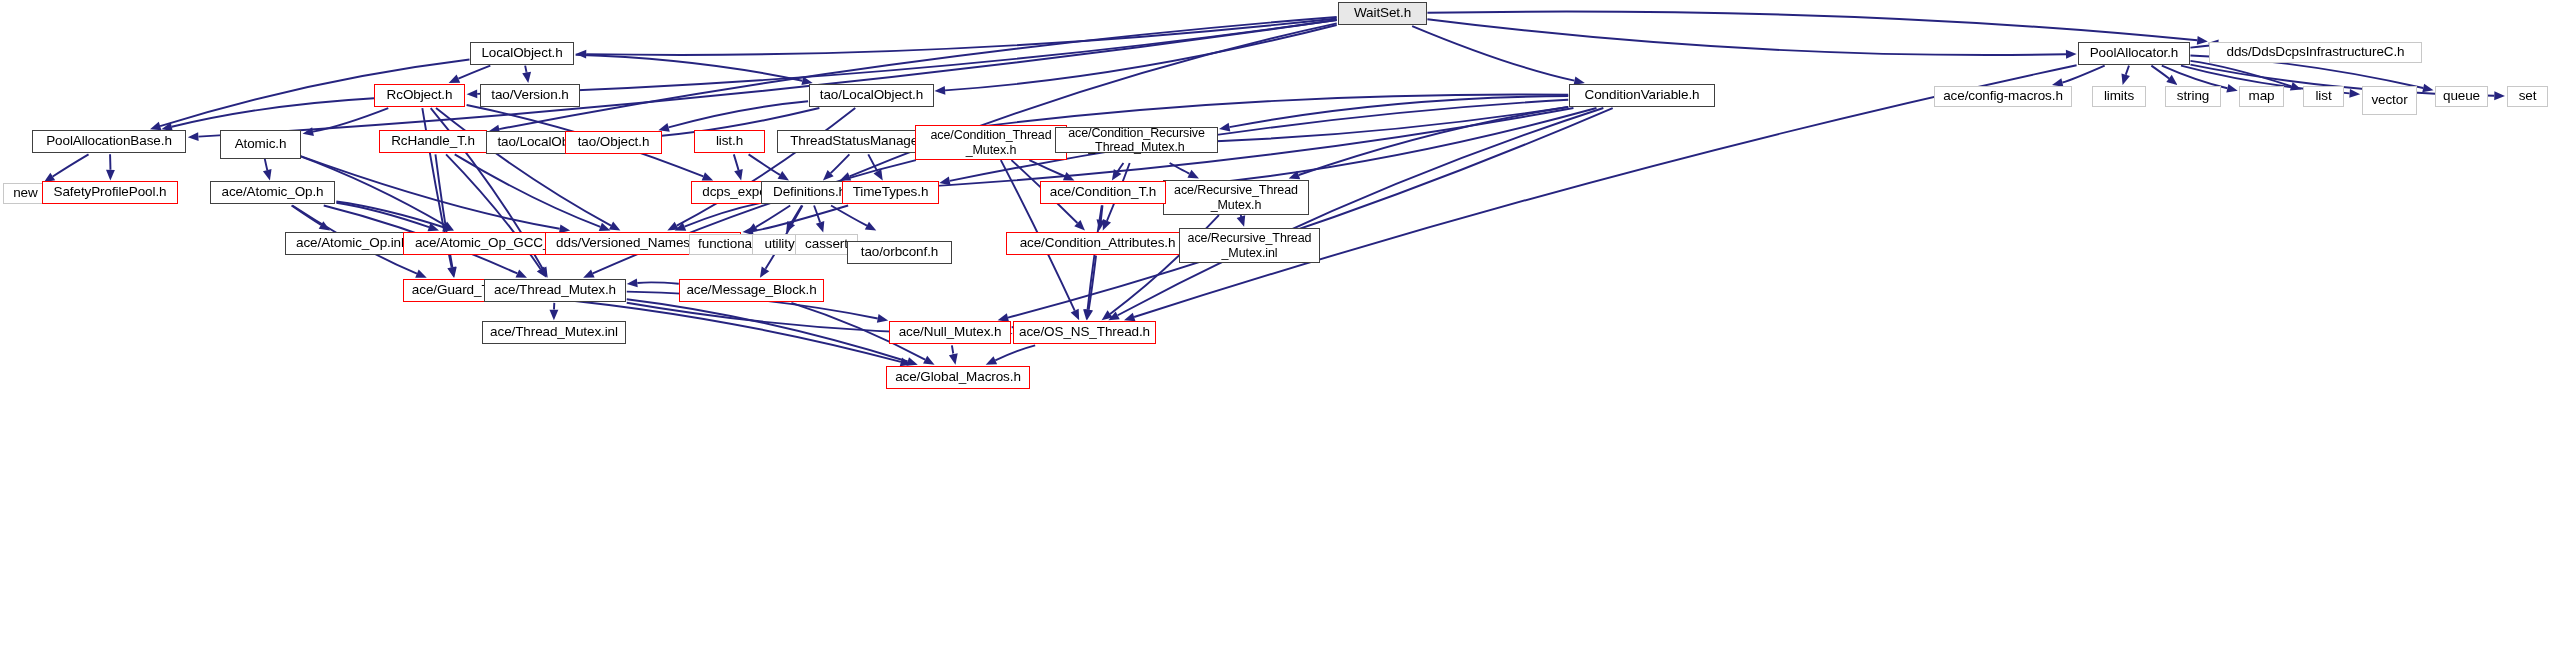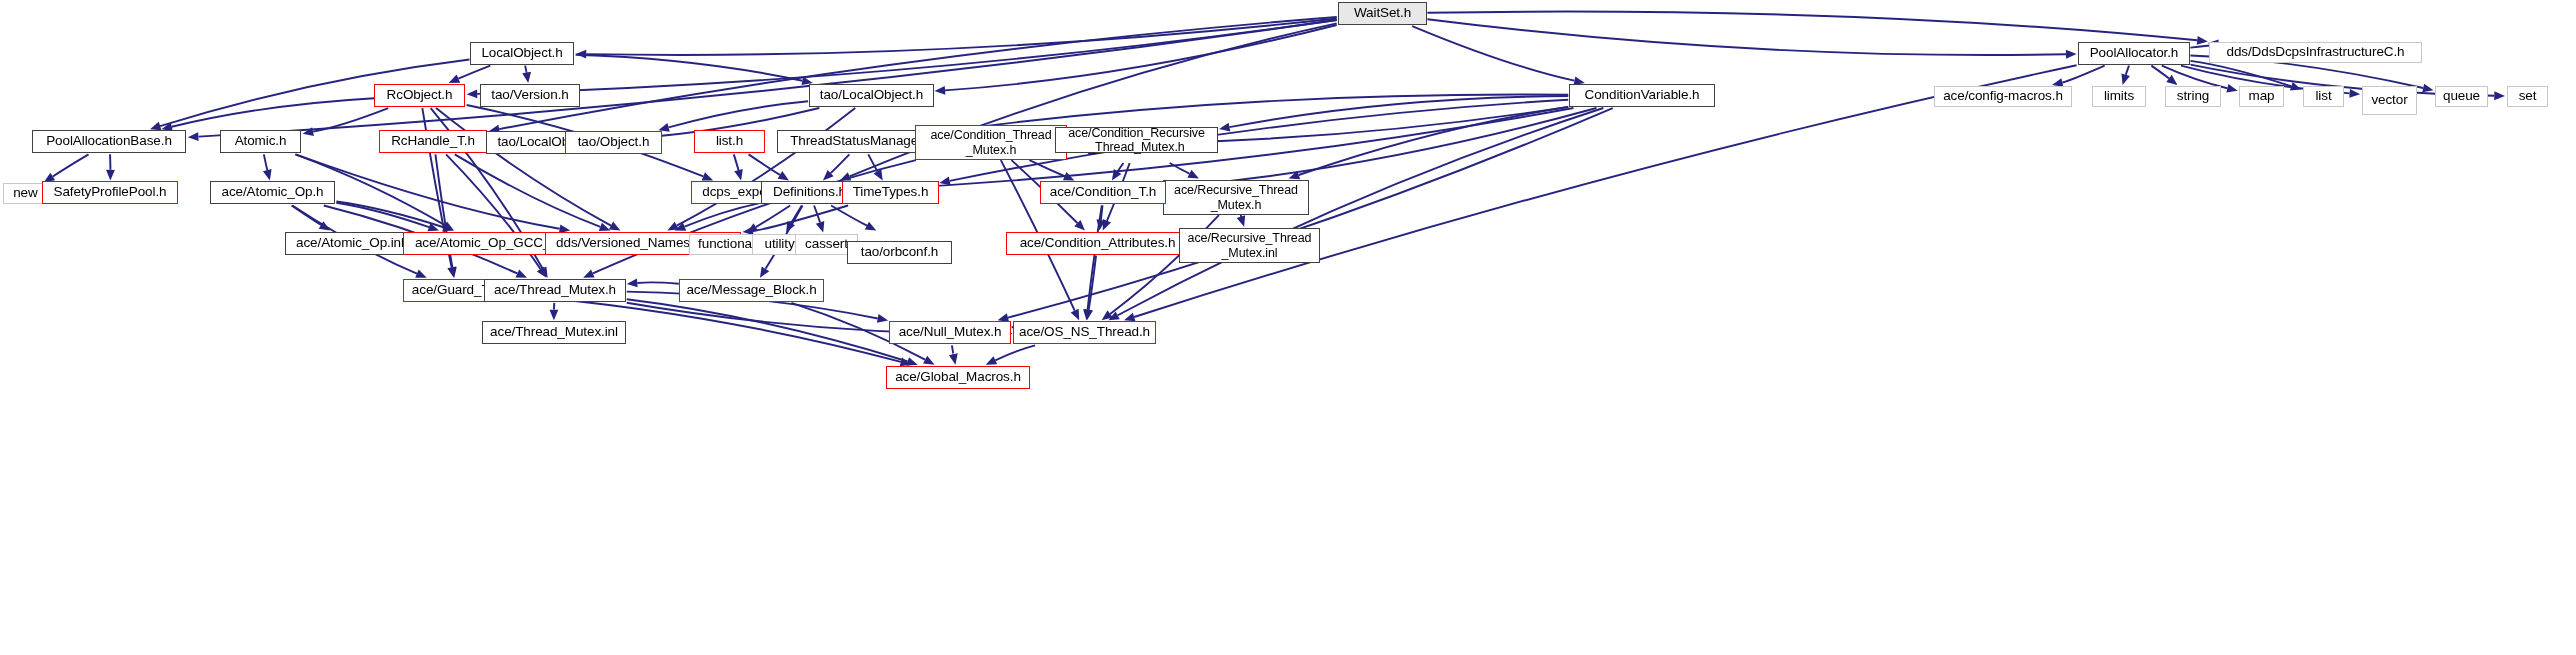--- a/index.html
+++ b/index.html
@@ -243,21 +243,21 @@
       <div class="node black" style="left: 1569px; top: 84px; width: 146px; height: 23px;"><span class="nlabel">ConditionVariable.h</span></div>
       <div class="node gray" style="left: 1934px; top: 86px; width: 138px; height: 21px;"><span class="nlabel">ace/config-macros.h</span></div>
       <div class="node gray" style="left: 2092px; top: 86px; width: 54px; height: 21px;"><span class="nlabel">limits</span></div>
       <div class="node gray" style="left: 2165px; top: 86px; width: 56px; height: 21px;"><span class="nlabel">string</span></div>
       <div class="node gray" style="left: 2239px; top: 86px; width: 45px; height: 21px;"><span class="nlabel">map</span></div>
       <div class="node gray" style="left: 2303px; top: 86px; width: 41px; height: 21px;"><span class="nlabel">list</span></div>
       <div class="node gray" style="left: 2362px; top: 86px; width: 55px; height: 29px;"><span class="nlabel">vector</span></div>
       <div class="node gray" style="left: 2435px; top: 86px; width: 53px; height: 21px;"><span class="nlabel">queue</span></div>
       <div class="node gray" style="left: 2507px; top: 86px; width: 41px; height: 21px;"><span class="nlabel">set</span></div>
       <div class="node black" style="left: 32px; top: 130px; width: 154px; height: 23px;"><span class="nlabel">PoolAllocationBase.h</span></div>
-      <div class="node black" style="left: 220px; top: 130px; width: 81px; height: 23px;"><span class="nlabel">Atomic.h</span></div>
+      <div class="node black" style="left: 220px; top: 130px; width: 81px; height: 29px;"><span class="nlabel">Atomic.h</span></div>
       <div class="node red" style="left: 379px; top: 130px; width: 108px; height: 23px;"><span class="nlabel">RcHandle_T.h</span></div>
       <div class="node red" style="left: 694px; top: 130px; width: 71px; height: 23px;"><span class="nlabel">list.h</span></div>
       <div class="node black" style="left: 777px; top: 130px; width: 169px; height: 23px;"><span class="nlabel">ThreadStatusManager.h</span></div>
       <div class="node red" style="left: 915px; top: 125px; width: 152px; height: 35px; font-size: 12.5px;"><span class="nlabel">ace/Condition_Thread
 _Mutex.h</span></div>
       <div class="node black" style="left: 1055px; top: 127px; width: 163px; height: 26px; font-size: 12.5px;"><span class="nlabel">ace/Condition_Recursive
 _Thread_Mutex.h</span></div>
       <div class="node black" style="left: 1163px; top: 180px; width: 146px; height: 35px; font-size: 12.5px;"><span class="nlabel">ace/Recursive_Thread
 _Mutex.h</span></div>
       <div class="node gray" style="left: 2.9px; top: 183px; width: 45px; height: 21px;"><span class="nlabel">new</span></div>

